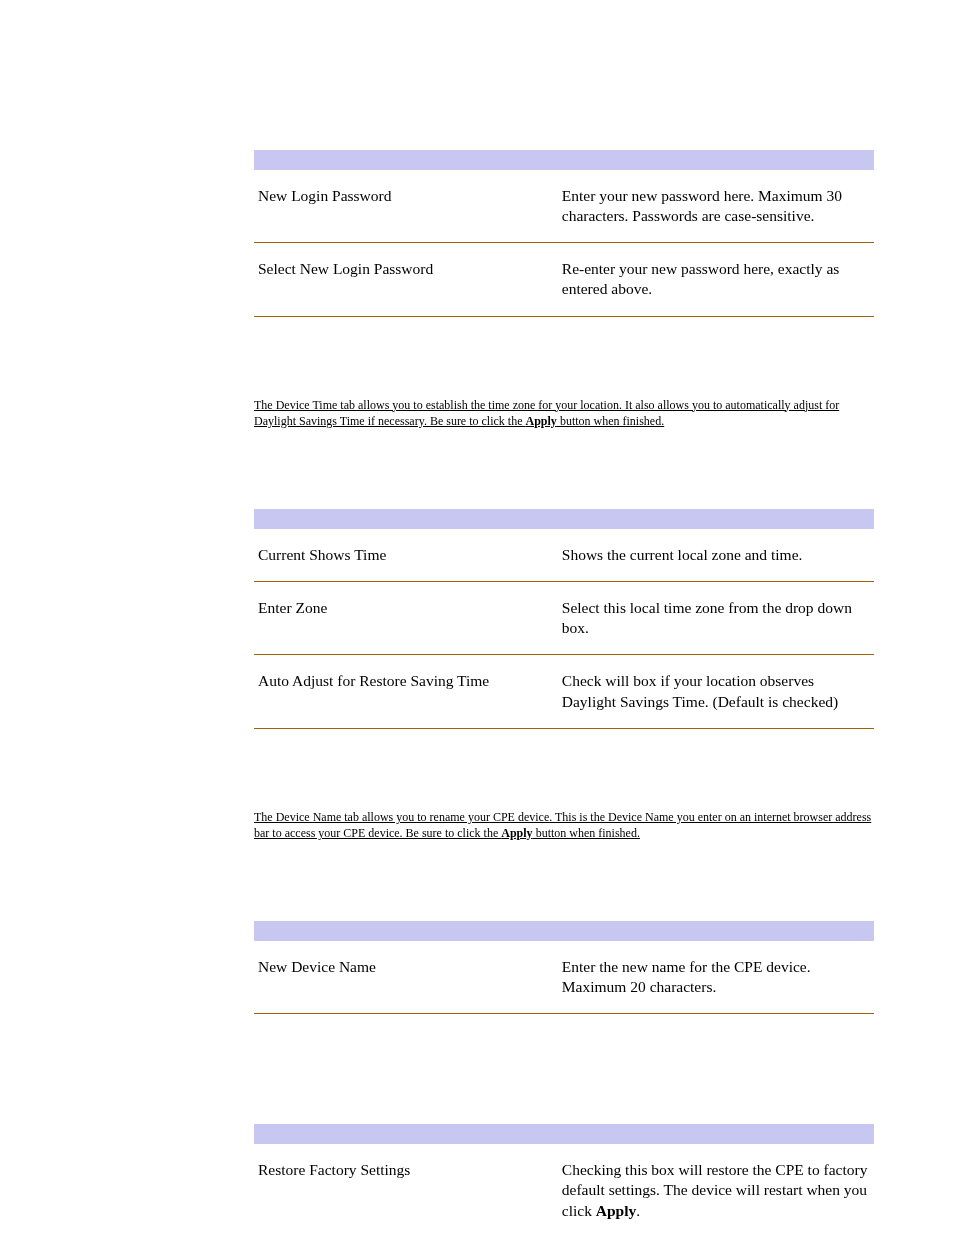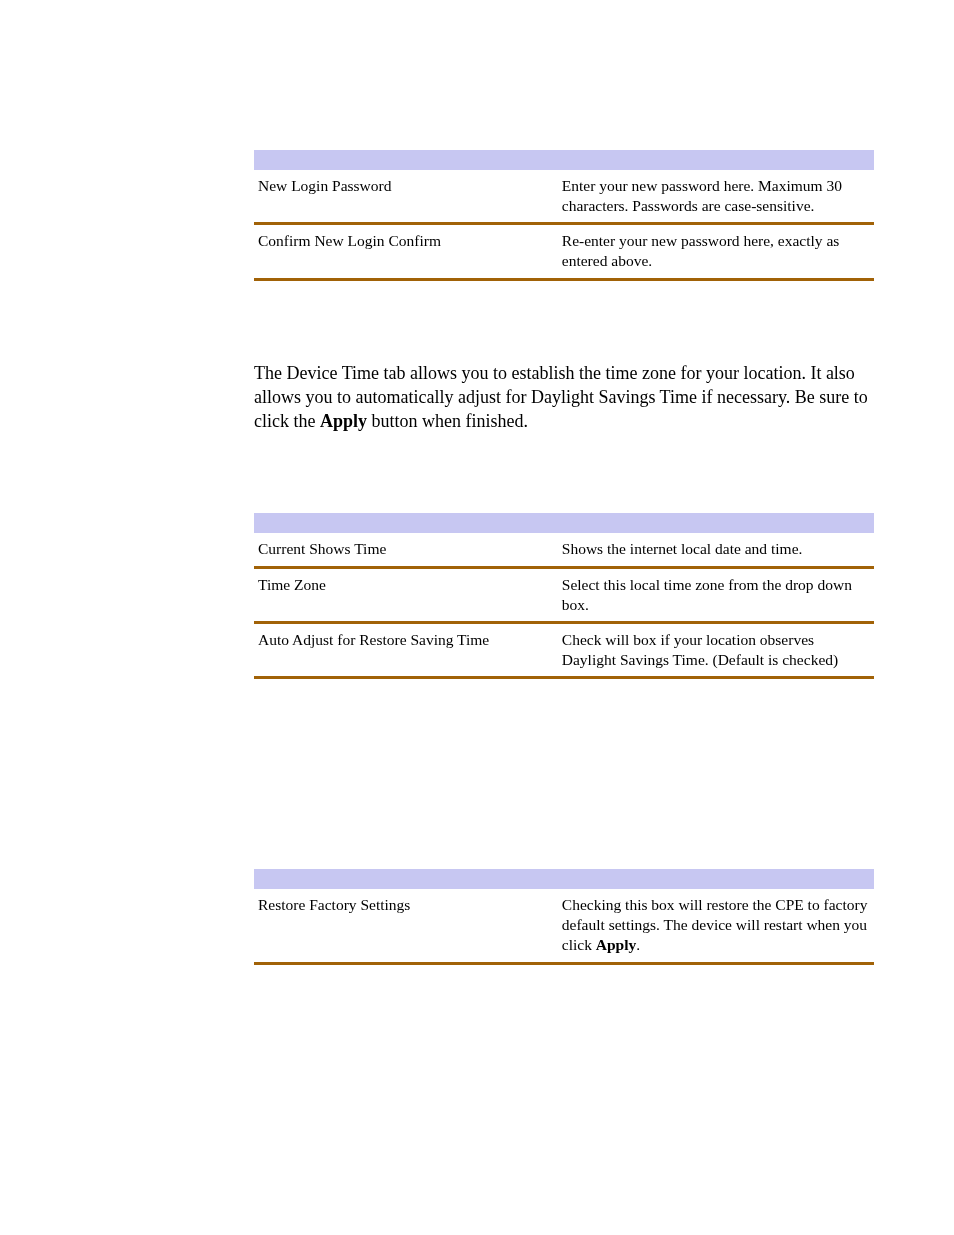--- a/index.html
+++ b/index.html
@@ -18,35 +18,36 @@
     border-collapse: collapse;
     margin-bottom: 40px;
   }
   table.info thead tr.header-band td {
     background: #c7c7f2;
     height: 20px;
     padding: 0;
   }
   table.info tbody td {
     vertical-align: top;
-    padding: 6px 4px;
+    padding: 16px 4px;
     font-size: 15.5px;
     line-height: 1.3;
-    border-bottom: 3px solid #a16207;
+    border-bottom: 1px solid #a16207;
   }
   table.info tbody td.field {
     width: 49%;
   }
   table.info tbody td.desc {
     width: 51%;
   }
   p.body {
-    font-size: 18px;
+    font-size: 12px;
     line-height: 1.35;
     margin: 0 0 40px 0;
+    text-decoration: underline;
   }
   .bold {
     font-weight: bold;
   }
   .spacer {
     height: 40px;
   }
 </style>
 </head>
 <body>
@@ -58,21 +59,21 @@
         <tr class="header-band">
           <td colspan="2"></td>
         </tr>
       </thead>
     <tbody>
       <tr>
         <td class="field">New Login Password</td>
         <td class="desc">Enter your new password here. Maximum 30 characters. Passwords are case-sensitive.</td>
       </tr>
       <tr>
-        <td class="field">Confirm New Login Confirm</td>
+        <td class="field">Select New Login Password</td>
         <td class="desc">Re-enter your new password here, exactly as entered above.</td>
       </tr>
     </tbody>
   </table>
 
   <div class="spacer"></div>
 
   <p class="body">
     <span>The Device Time tab allows you to establish the time zone for your location. It also allows you to automatically adjust for Daylight Savings Time if necessary. Be sure to click the </span><span class="bold">Apply</span><span> button when finished.</span>
   </p>
@@ -81,38 +82,54 @@
 
   <table class="info">
     <thead>
         <tr class="header-band">
           <td colspan="2"></td>
         </tr>
       </thead>
     <tbody>
       <tr>
         <td class="field">Current Shows Time</td>
-        <td class="desc">Shows the internet local date and time.</td>
+        <td class="desc">Shows the current local zone and time.</td>
       </tr>
       <tr>
-        <td class="field">Time Zone</td>
+        <td class="field">Enter Zone</td>
         <td class="desc">Select this local time zone from the drop down box.</td>
       </tr>
       <tr>
         <td class="field">Auto Adjust for Restore Saving Time</td>
         <td class="desc">Check will box if your location observes Daylight Savings Time. (Default is checked)</td>
       </tr>
     </tbody>
   </table>
 
   <div class="spacer"></div>
 
+  <p class="body">
+    <span>The Device Name tab allows you to rename your CPE device. This is the Device Name you enter on an internet browser address bar to access your CPE device. Be sure to click the </span><span class="bold">Apply</span><span> button when finished.</span>
+  </p>
 
   <div class="spacer"></div>
 
+  <table class="info">
+    <thead>
+        <tr class="header-band">
+          <td colspan="2"></td>
+        </tr>
+      </thead>
+    <tbody>
+      <tr>
+        <td class="field">New Device Name</td>
+        <td class="desc">Enter the new name for the CPE device. Maximum 20 characters.</td>
+      </tr>
+    </tbody>
+  </table>
 
   <div style="height:70px"></div>
 
   <table class="info">
     <thead>
         <tr class="header-band">
           <td colspan="2"></td>
         </tr>
       </thead>
     <tbody>

